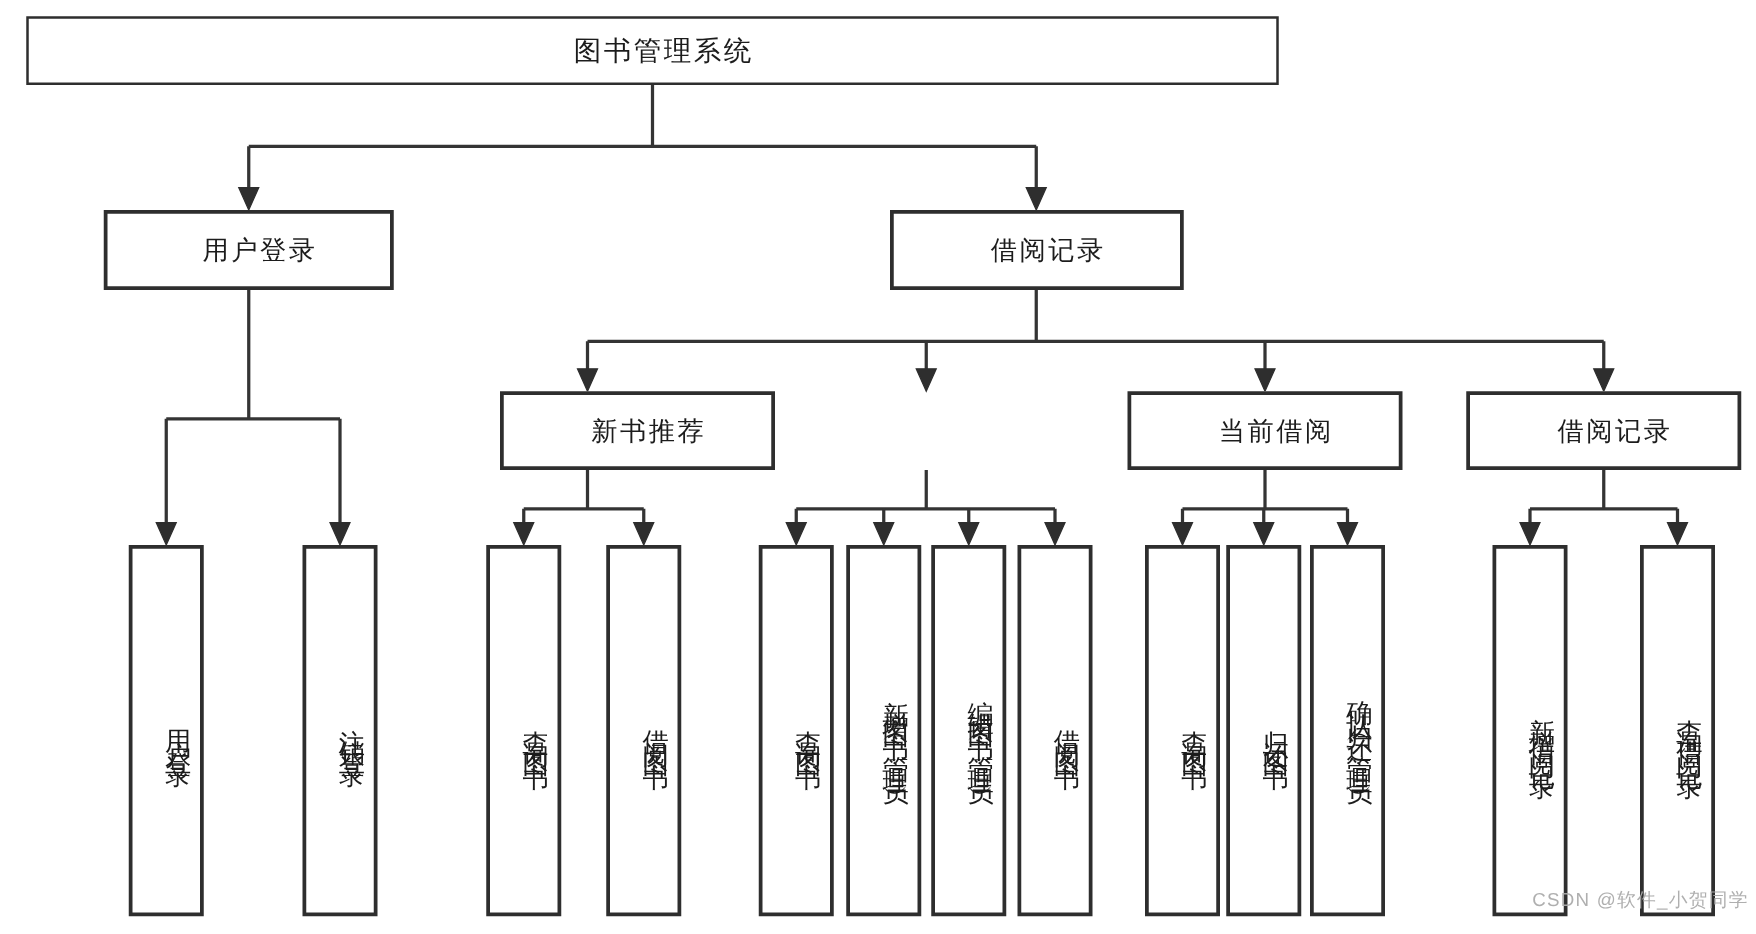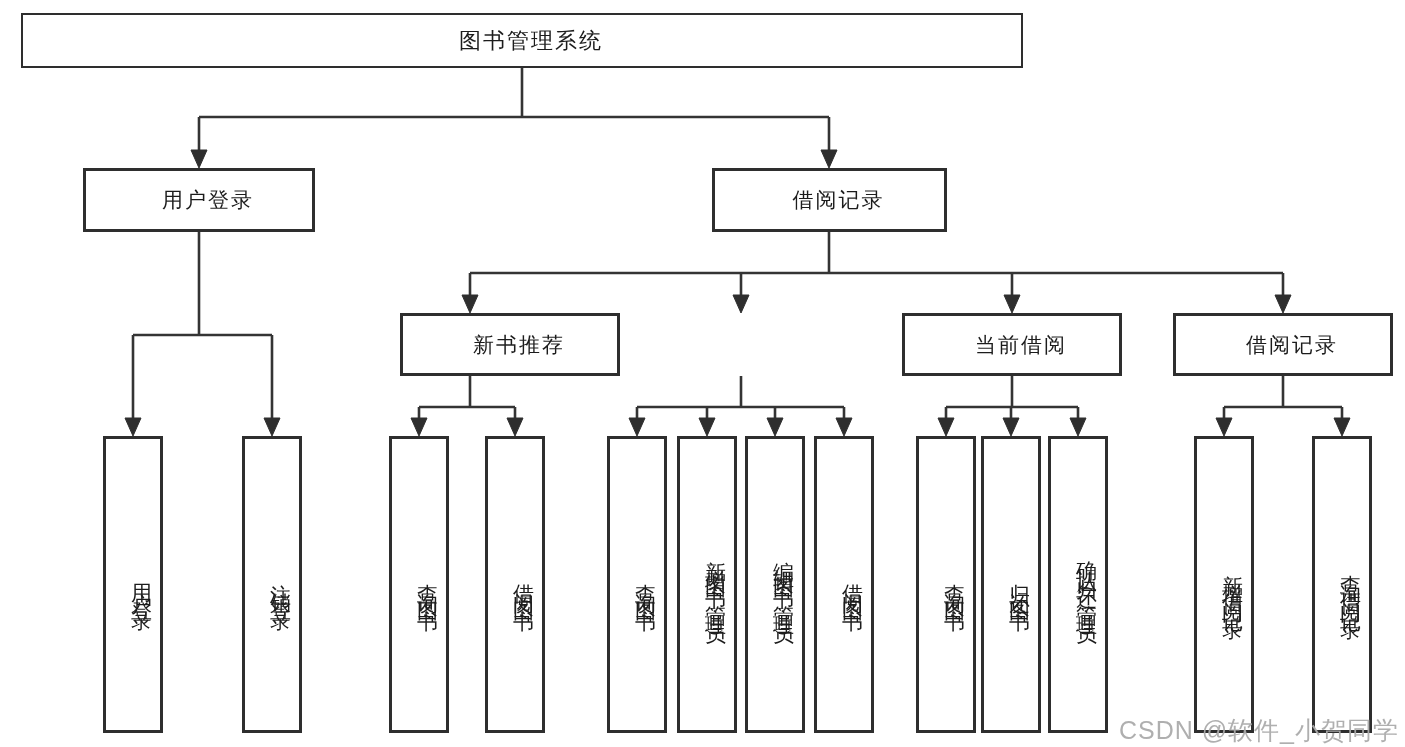--- a/index.html
+++ b/index.html
@@ -62,22 +62,22 @@
     writing-mode: vertical-rl;
     text-orientation: mixed;
     font-size: 21px;
     letter-spacing: 9px;
     line-height: 1.0;
     color: #1c1c1c;
   }
   .watermark {
     position: absolute;
     right: 6px;
-    bottom: 0;
-    font-size: 25px;
+    bottom: 17px;
+    font-size: 15px;
     letter-spacing: 1px;
     color: rgba(171, 171, 171, 0.95);
     z-index: 10;
     white-space: nowrap;
   }
 </style>
 </head>
 <body>
 
 <div class="canvas">

